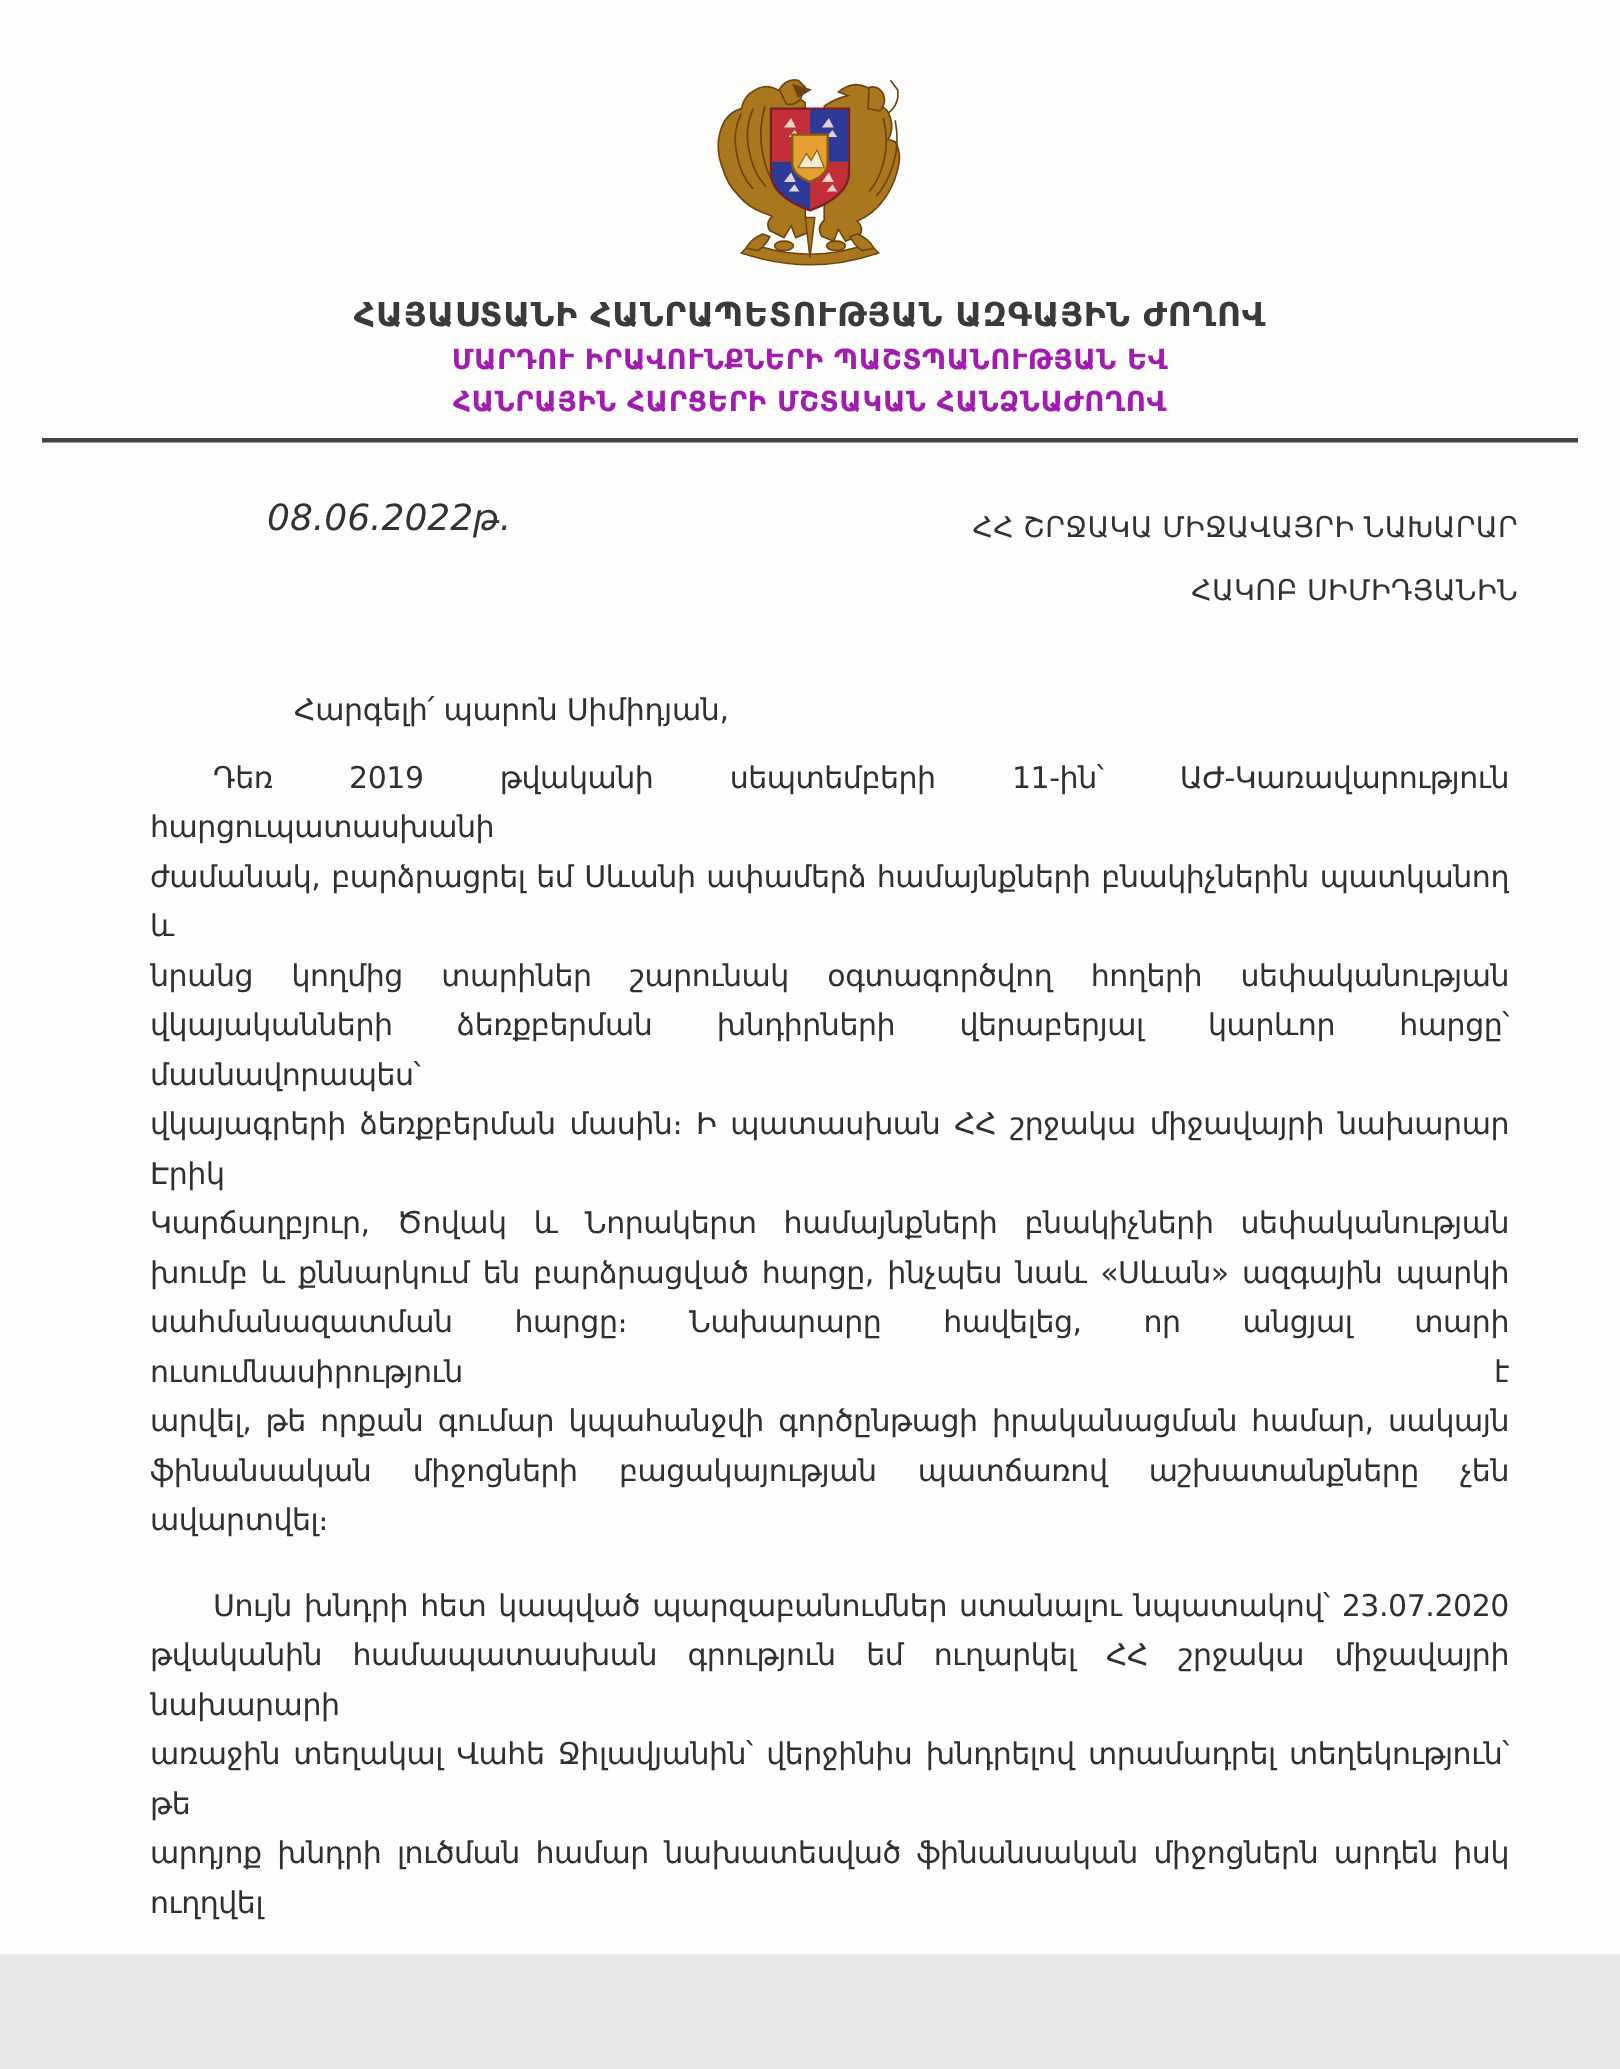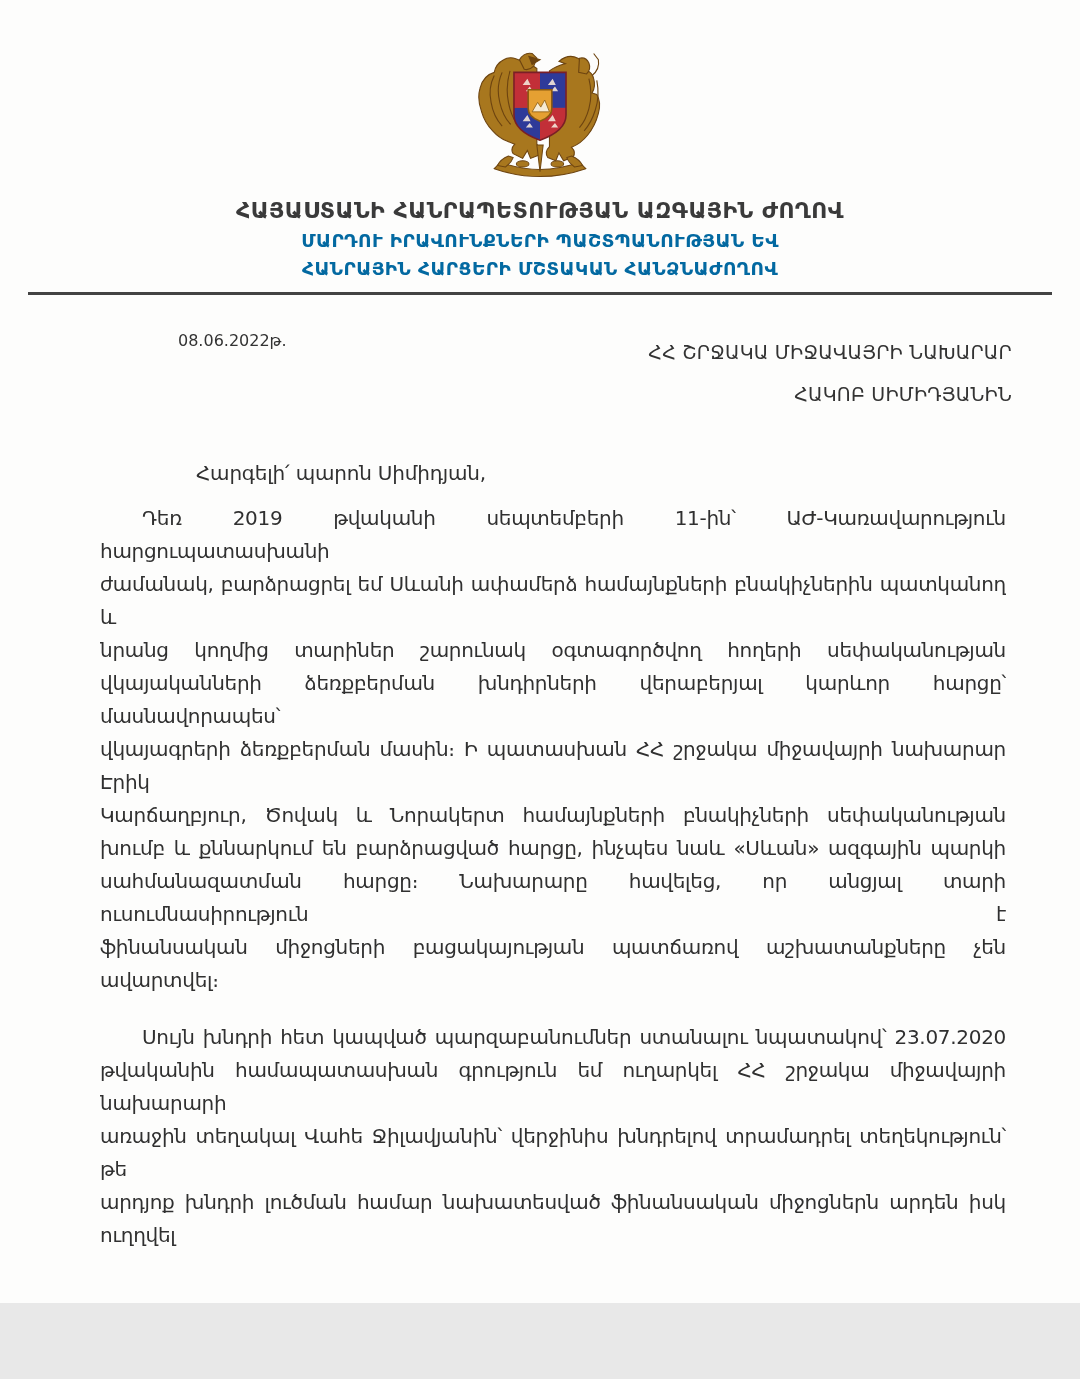--- a/index.html
+++ b/index.html
@@ -19,34 +19,34 @@
   .emblem { width:176px; height:142px; display:inline-block; }
 
   
   .org-line1 {
     margin-top:8px;
     text-align:center; font-weight:bold;
     font-size:22px; letter-spacing:0.5px; color:#3a3a3a;
   }
   .org-line2, .org-line3 {
     text-align:center; font-weight:bold;
-    font-size:18.5px; letter-spacing:0.4px; color:#0369a1;
+    font-size:18.5px; letter-spacing:0.4px; color:#a21caf;
     margin-top:7px;
   }
   .rule {
     border:none; border-top:3px solid #434343;
     margin:13px 28px 0 28px;
   }
 
   
   .meta {
     display:flex; justify-content:space-between; align-items:flex-start;
     margin:36px 68px 0 178px;
   }
-  .date { font-size:16px; color:#333; }
+  .date { font-size:24px; color:#333;font-style:italic; }
   .recipient { text-align:right; font-size:19px; line-height:42px; color:#333; letter-spacing:0.2px; }
 
   
   .salutation {
     margin:46px 76px 0 196px;
     font-size:20px; color:#303030; letter-spacing:-0.2px;
   }
   .letter-body { margin:17px 74px 0 100px; }
   .para { margin-top:4px; }
   .para + .para { margin-top:24px; }
@@ -137,20 +137,21 @@
   <div class="letter-body">
       <div class="para">
         <div class="line first">Դեռ 2019 թվականի սեպտեմբերի 11-ին՝ ԱԺ-Կառավարություն հարցուպատասխանի</div>
         <div class="line">ժամանակ, բարձրացրել եմ  Սևանի ափամերձ համայնքների բնակիչներին պատկանող և</div>
         <div class="line">նրանց կողմից տարիներ շարունակ օգտագործվող հողերի սեփականության</div>
         <div class="line">վկայականների ձեռքբերման խնդիրների վերաբերյալ կարևոր հարցը՝ մասնավորապես՝</div>
         <div class="line">վկայագրերի ձեռքբերման մասին։ Ի պատասխան ՀՀ շրջակա միջավայրի նախարար Էրիկ</div>
         <div class="line">Կարճաղբյուր, Ծովակ և Նորակերտ համայնքների բնակիչների սեփականության</div>
         <div class="line">խումբ և քննարկում են բարձրացված հարցը, ինչպես նաև «Սևան» ազգային պարկի</div>
         <div class="line">սահմանազատման հարցը։ Նախարարը հավելեց, որ անցյալ տարի ուսումնասիրություն է</div>
+        <div class="line">արվել, թե որքան գումար կպահանջվի գործընթացի իրականացման համար, սակայն</div>
         <div class="line endline">ֆինանսական միջոցների բացակայության  պատճառով աշխատանքները չեն ավարտվել։</div>
       </div>
       <div class="para">
         <div class="line first">Սույն խնդրի հետ կապված պարզաբանումներ ստանալու նպատակով՝  23.07.2020</div>
         <div class="line">թվականին համապատասխան գրություն եմ ուղարկել ՀՀ շրջակա միջավայրի նախարարի</div>
         <div class="line">առաջին տեղակալ Վահե Ջիլավյանին՝ վերջինիս խնդրելով տրամադրել տեղեկություն՝ թե</div>
         <div class="line">արդյոք խնդրի լուծման համար նախատեսված ֆինանսական միջոցներն արդեն իսկ ուղղվել</div>
       </div>
     </div>
 

